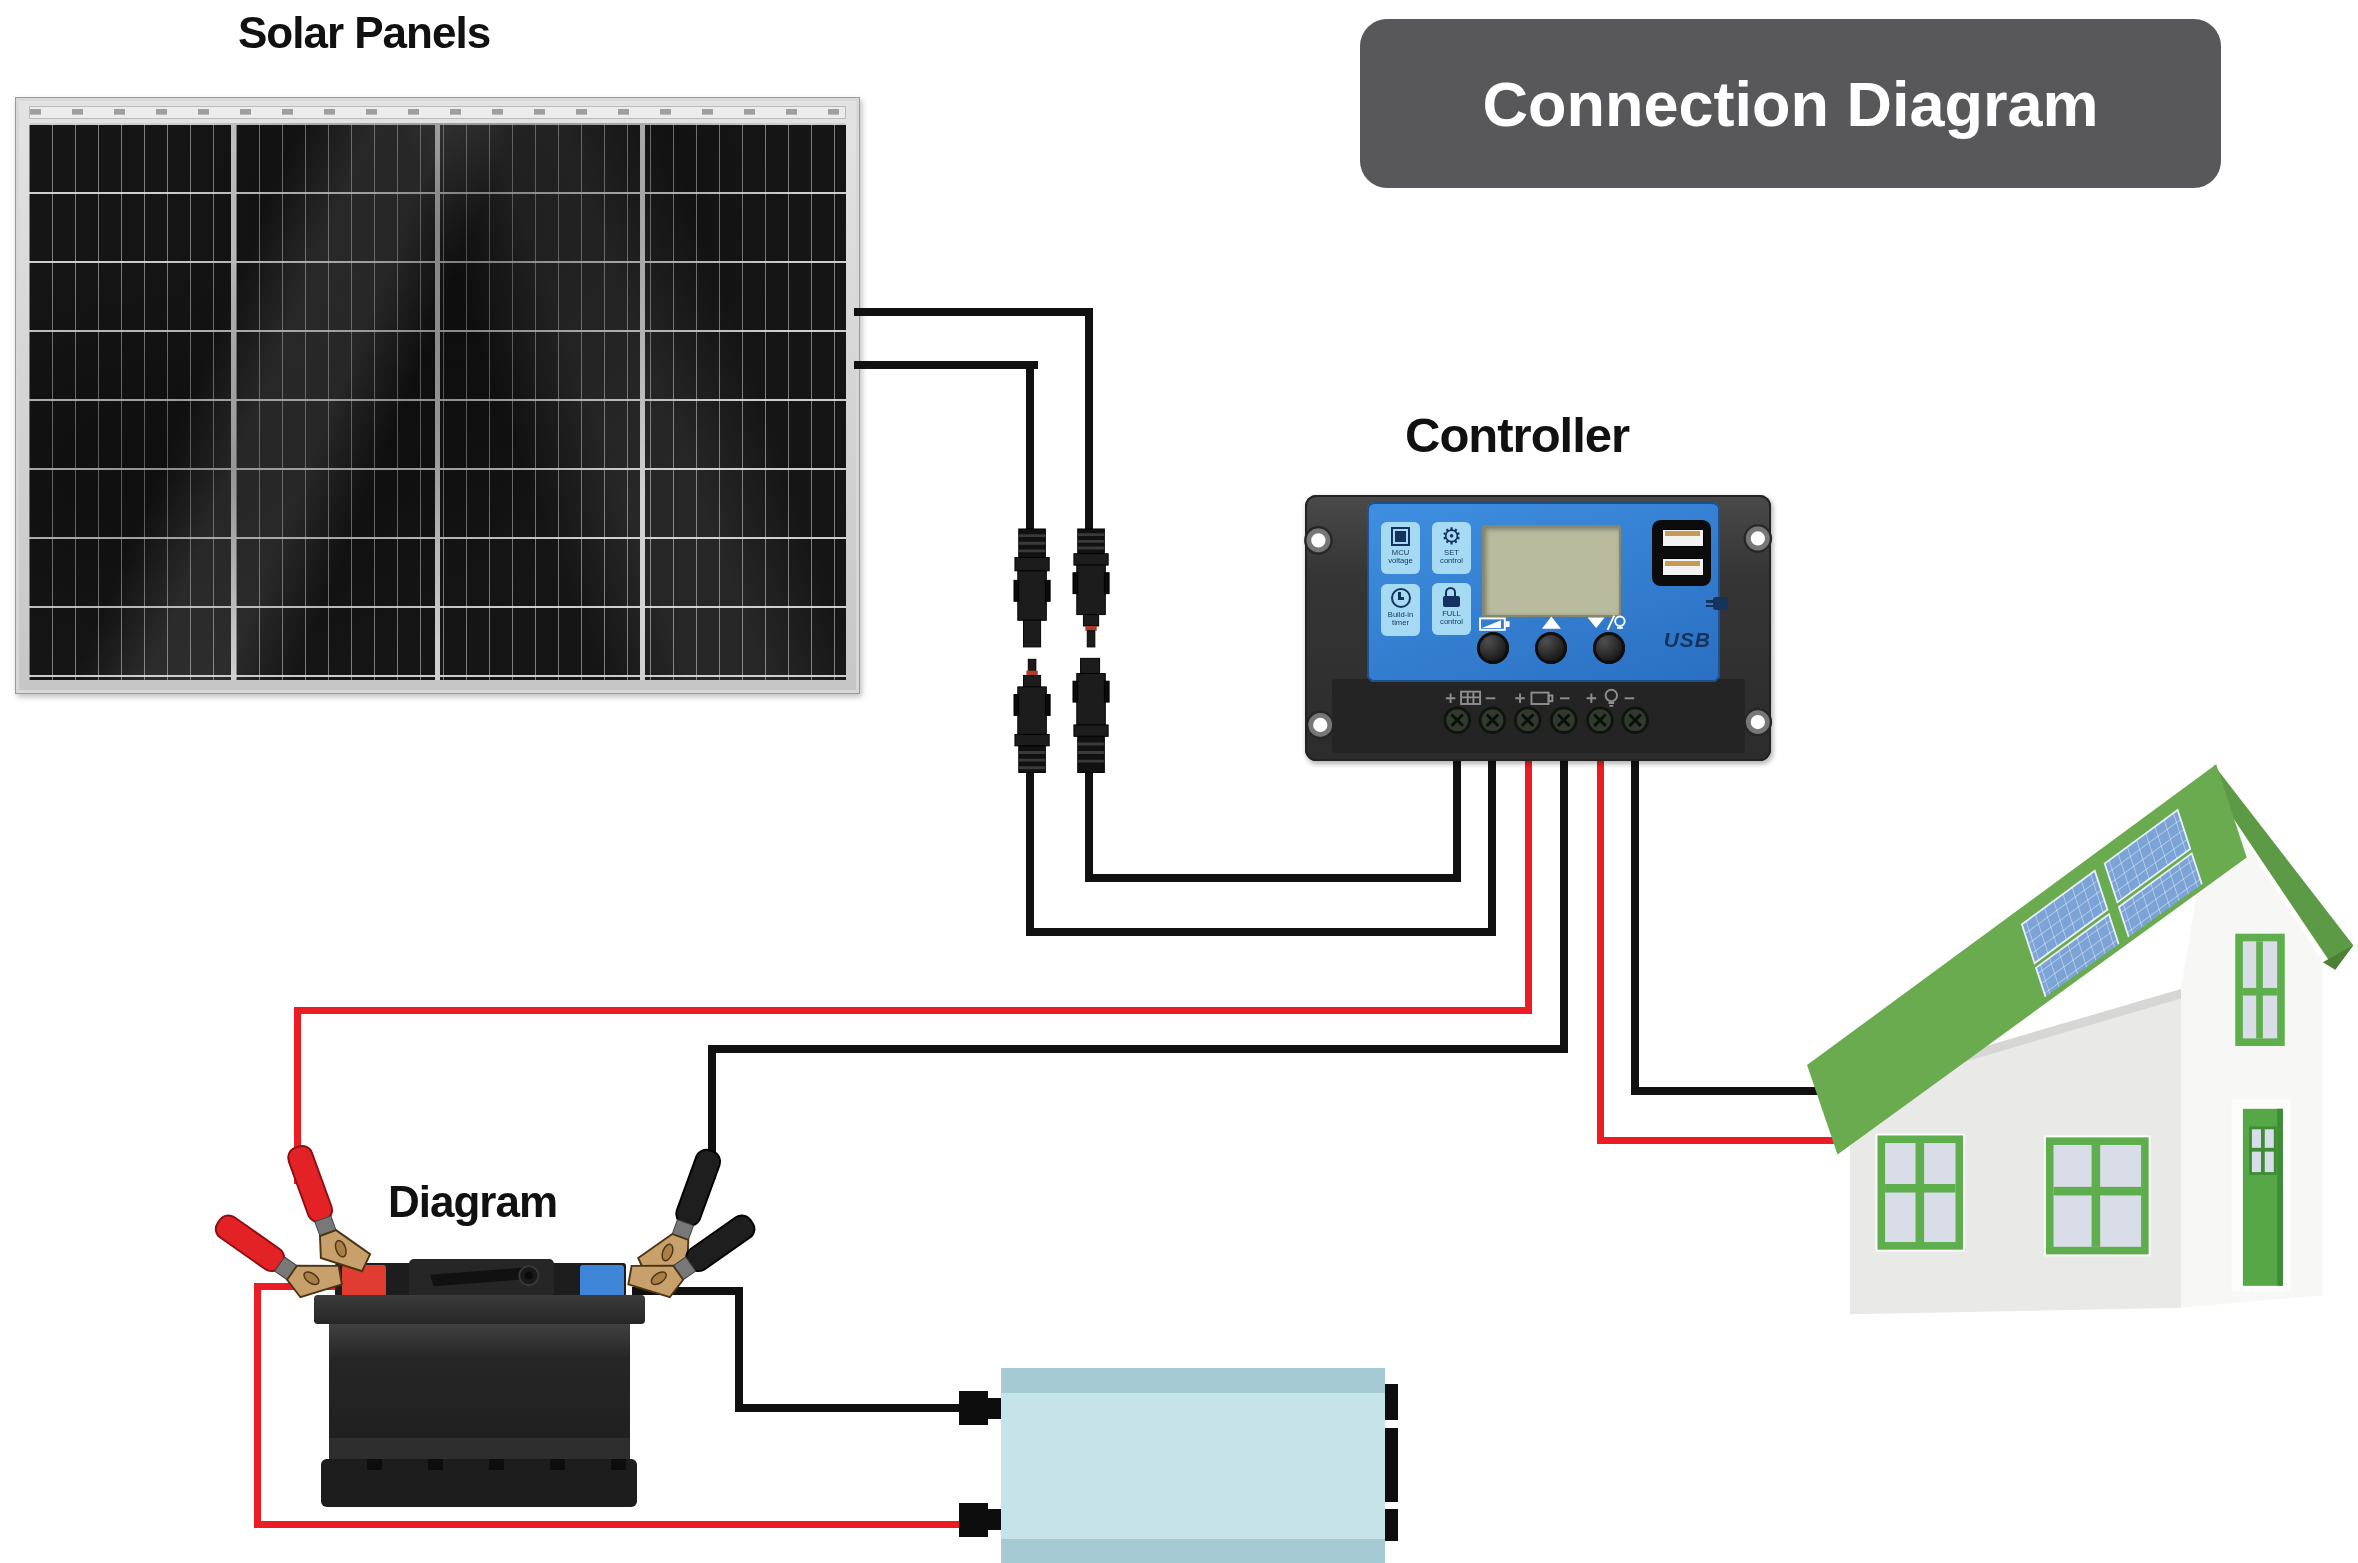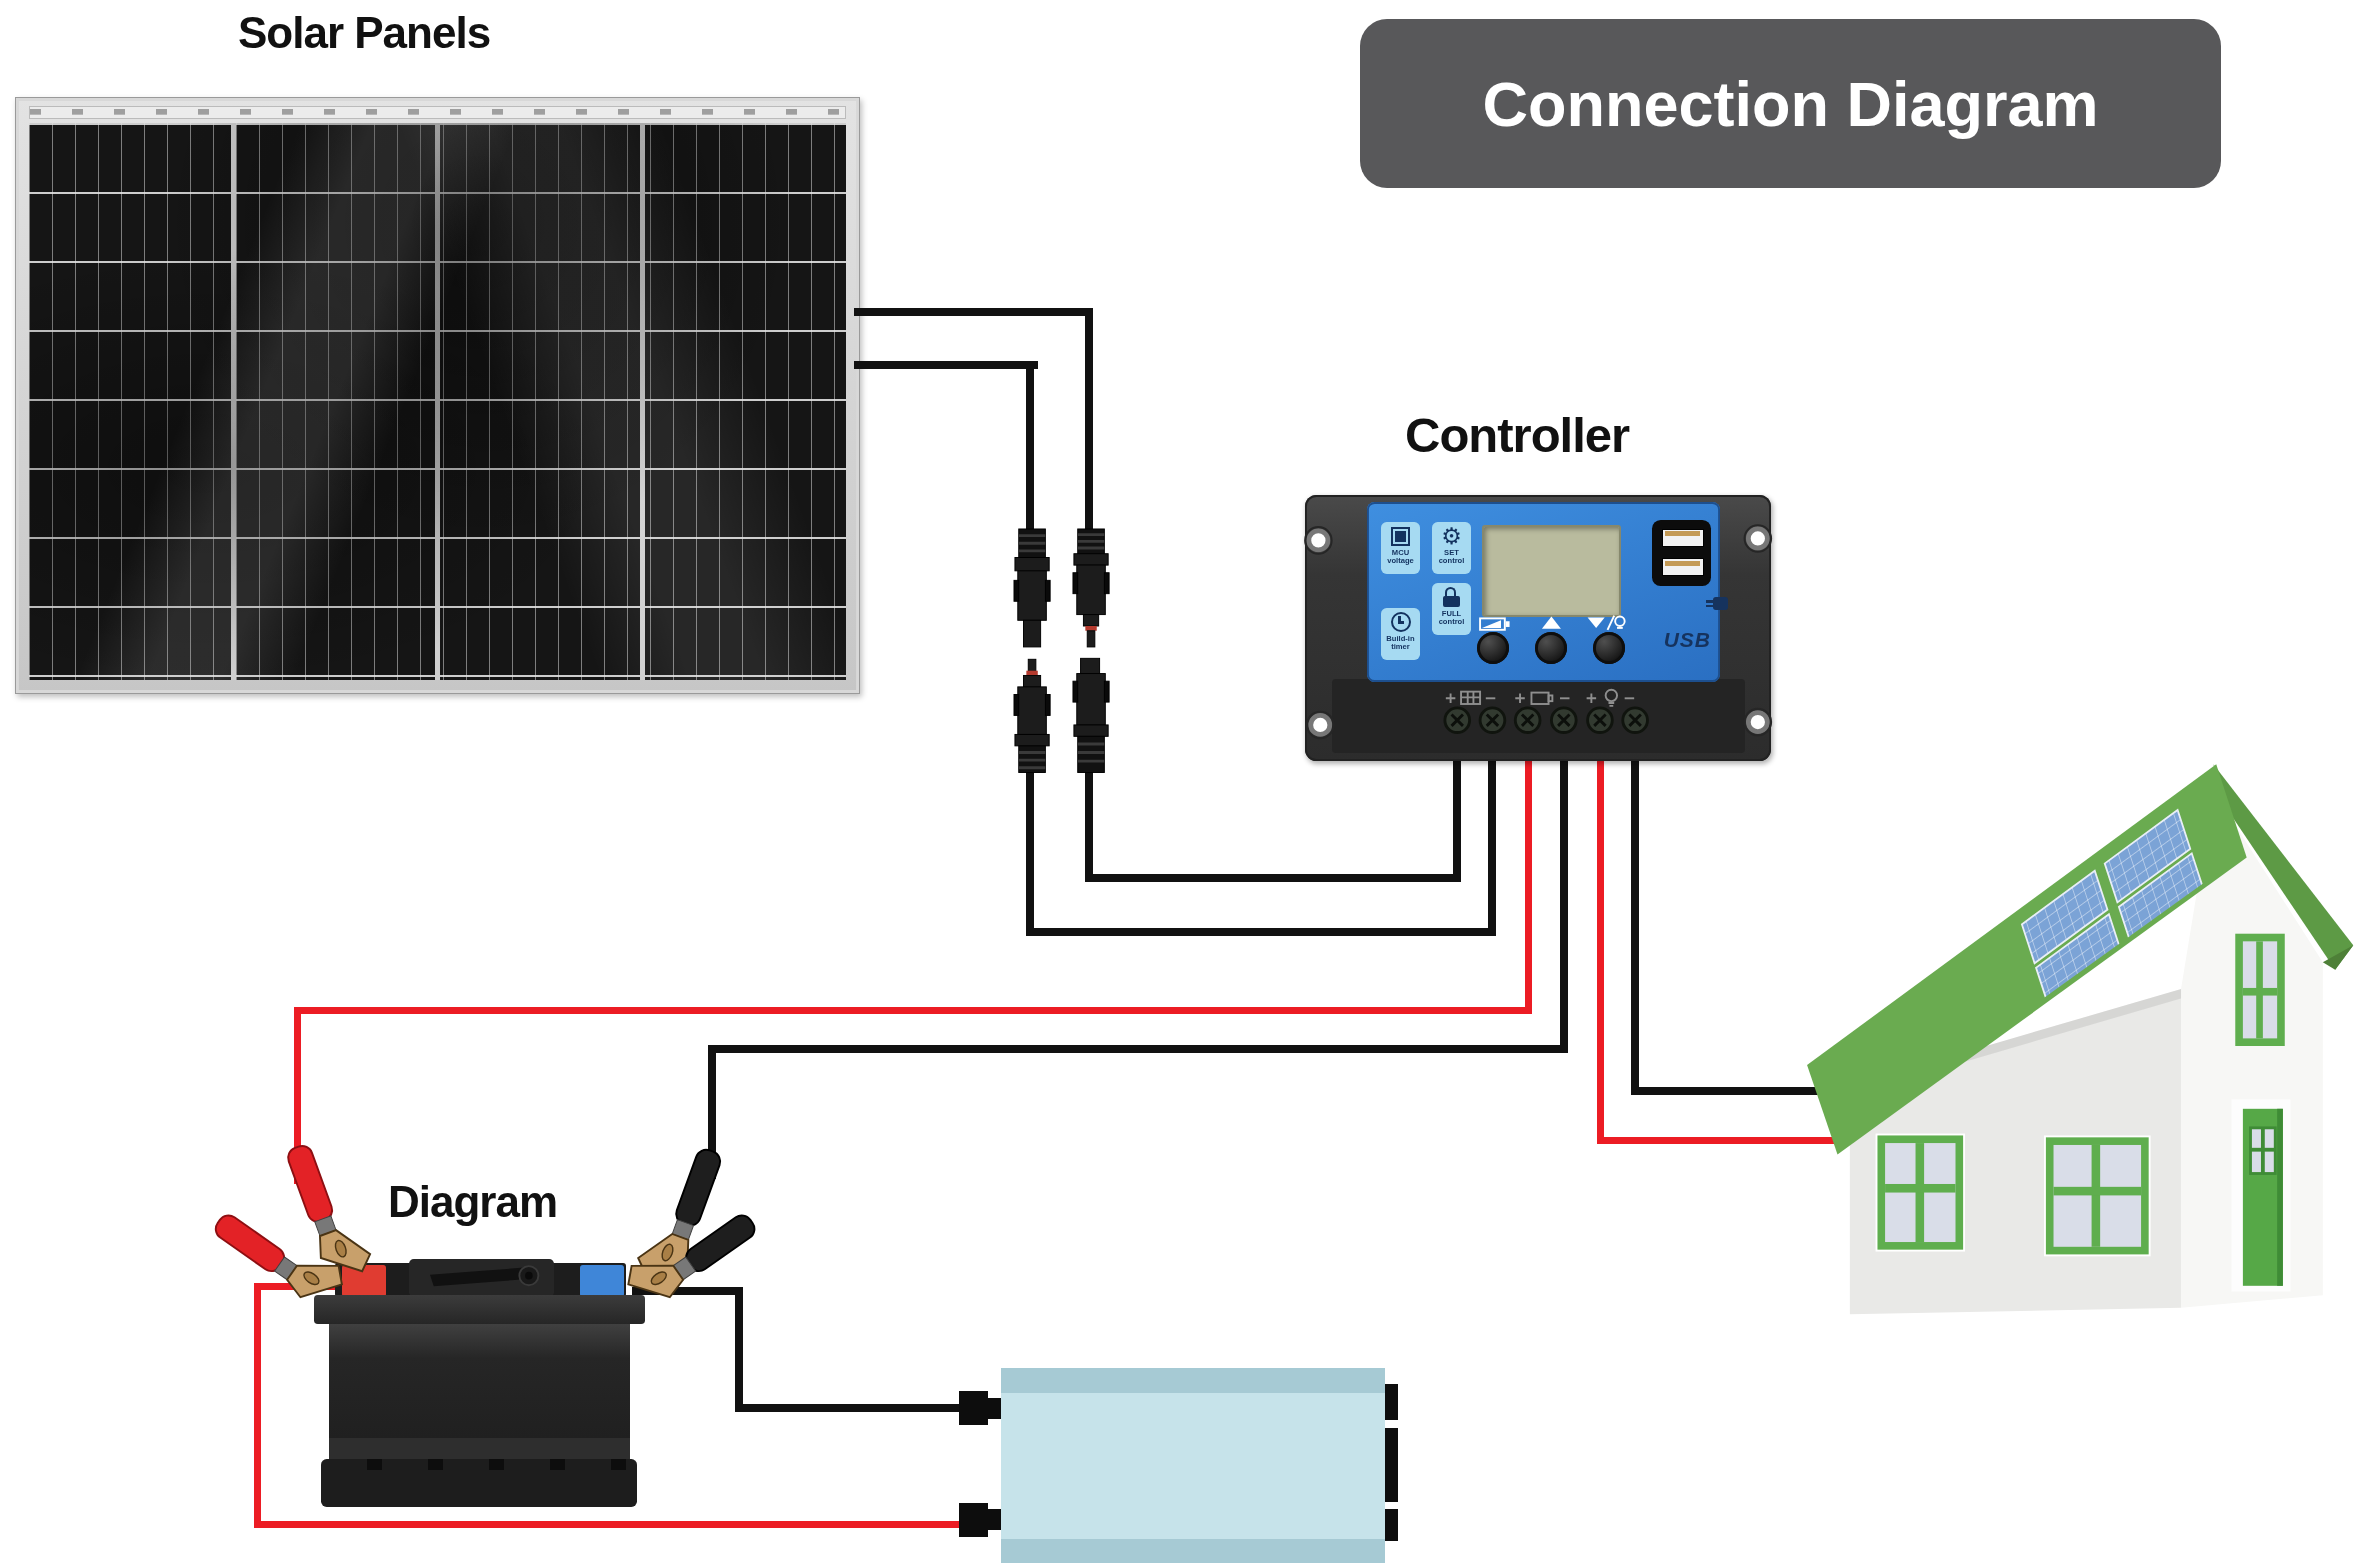--- a/index.html
+++ b/index.html
@@ -34,21 +34,21 @@
   .wire-red .wseg{background:var(--wire-red,#ec1c24);}
   
   #controller-case{position:absolute;left:1305px;top:495px;width:466px;height:266px;border-radius:11.4px;
     background:linear-gradient(180deg,#4a4a4a,#353535 30%,#2c2c2c);box-shadow:inset 0 0 0 1.9px #222, 1.9px 2.9px 5.7px rgba(0,0,0,.3);}
   #terminal-strip{position:absolute;left:1332px;top:679px;width:413px;height:74px;background:#242424;border-radius:3.8px;}
   #controller-blue{position:absolute;left:1367px;top:502px;width:353px;height:180px;border-radius:7.6px;
     background:linear-gradient(160deg,#3f8fe0,#2a6fc2);box-shadow:inset 0 0 0 1.9px #1d4f8e;}
   .badge{position:absolute;width:39px;height:52px;border-radius:5.7px;background:var(--badge-bg,#a6daf2);
     color:var(--badge-fg,#13325f);text-align:center;overflow:hidden;}
   .badge .b-icon{height:25px;display:flex;align-items:center;justify-content:center;margin-top:1.9px;}
-  .badge .b-txt{font-size:7.6px;font-weight:700;line-height:8px;}
+  .badge .b-txt{font-size:7.6px;font-weight:400;line-height:8px;}
   .icon-chip{width:15px;height:15px;border:2.9px solid var(--badge-fg,#13325f);position:relative;}
   .icon-chip::after{content:"";position:absolute;left:1.9px;top:1.9px;right:1.9px;bottom:1.9px;background:var(--badge-fg,#13325f);}
   .icon-gear{font-size:23px;line-height:23px;font-family:"DejaVu Sans",sans-serif;}
   .icon-clock{width:16px;height:16px;border:2.9px solid var(--badge-fg,#13325f);border-radius:50%;position:relative;}
   .icon-clock::after{content:"";position:absolute;left:5.7px;top:1.9px;width:2.9px;height:6.7px;background:var(--badge-fg,#13325f);}
   .icon-clock::before{content:"";position:absolute;left:5.7px;top:6.7px;width:5.7px;height:2.9px;background:var(--badge-fg,#13325f);}
   .icon-lock{width:17px;height:11.4px;background:var(--badge-fg,#13325f);border-radius:1.9px;position:relative;margin-top:8.6px;}
   .icon-lock::before{content:"";position:absolute;left:1.9px;top:-8.6px;width:7.6px;height:9.5px;border:2.9px solid var(--badge-fg,#13325f);
      border-bottom:none;border-radius:6.7px 6.7px 0 0;}
   #lcd{position:absolute;left:1482px;top:525px;width:135px;height:88px;background:var(--lcd,#b9bb9e);
@@ -165,21 +165,21 @@
   <div class="badge" style="left:1381px;top:522px;">
     <div class="b-icon">
         <span class="icon-chip"></span>
       </div>
     <div class="b-txt"><span>MCU</span><br><span>voltage</span></div>
   </div>
   <div class="badge" style="left:1432px;top:522px;">
     <div class="b-icon icon-gear">⚙</div>
     <div class="b-txt"><span>SET</span><br><span>control</span></div>
   </div>
-  <div class="badge" style="left:1381px;top:608px;">
+  <div class="badge" style="left:1381px;top:584px;">
     <div class="b-icon">
         <span class="icon-clock"></span>
       </div>
     <div class="b-txt"><span>Build-in</span><br><span>timer</span></div>
   </div>
   <div class="badge" style="left:1432px;top:583px;">
     <div class="b-icon">
         <span class="icon-lock"></span>
       </div>
     <div class="b-txt"><span>FULL</span><br><span>control</span></div>

